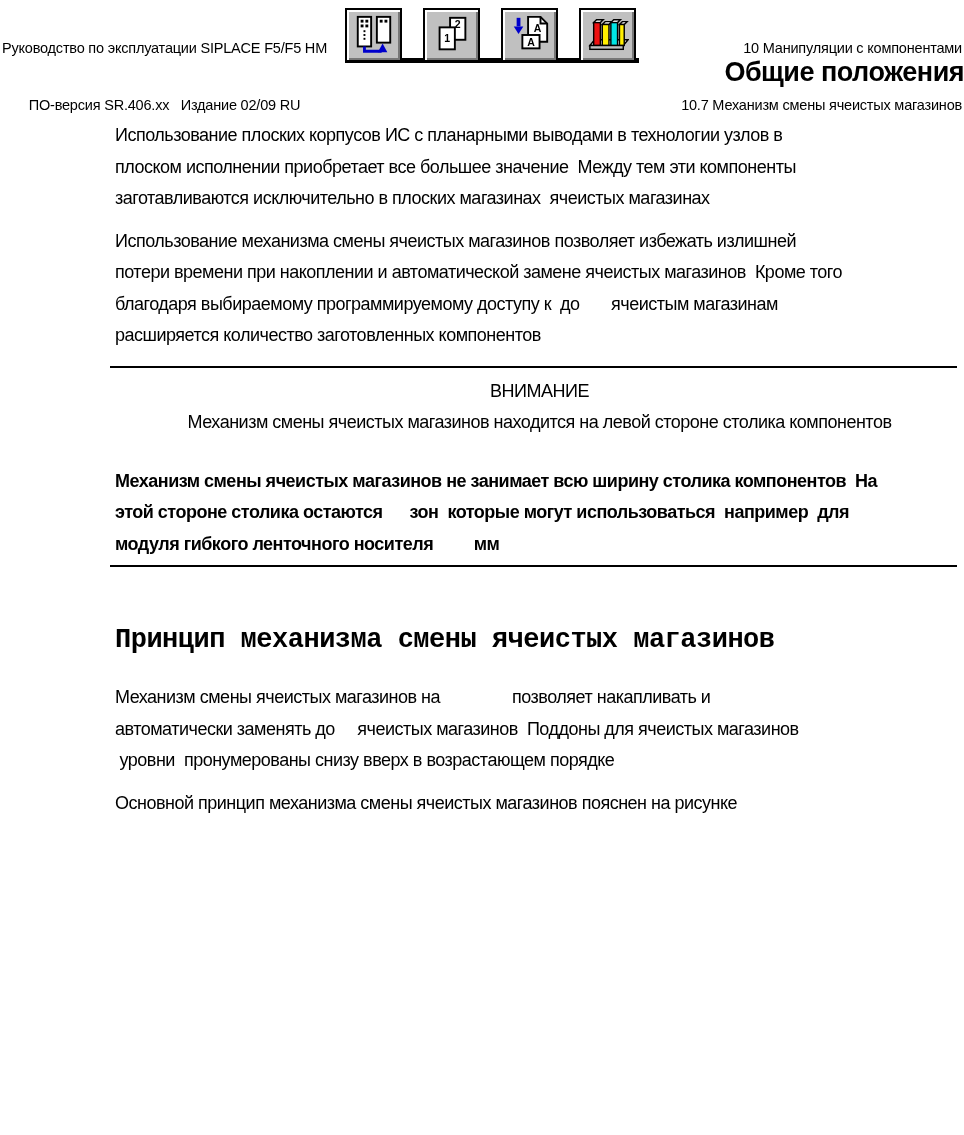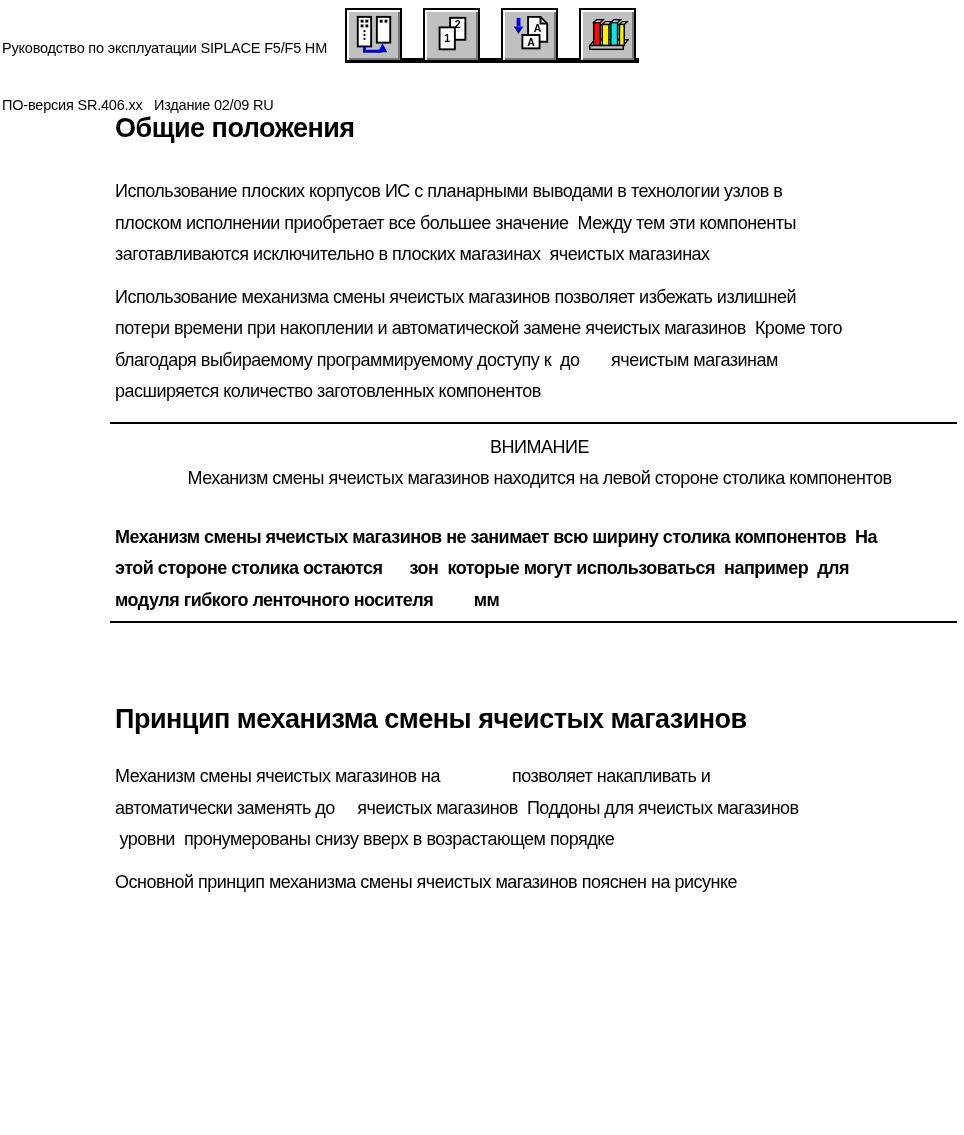--- a/index.html
+++ b/index.html
@@ -5,60 +5,64 @@
   * { box-sizing: border-box; }
   html,body { margin:0; padding:0; background:#888; }
   .page {
     position:relative; width:964px; height:1135px; margin:0 auto;
     background:#ffffff; overflow:hidden;
     font-family:"Liberation Sans", sans-serif; color:#000;
   }
   
   .hdr { position:absolute; top:1px; font-size:14.5px; line-height:19px;
          letter-spacing:-0.2px; white-space:pre; }
-  .hdr.left  { left:2px; text-align:left; }
+  .hdr.left  { left:2px; text-align:center; }
   .hdr.right { right:2px; text-align:right; }
   
   .toolbar-shadow { position:absolute; left:345px; top:58px; width:294px; height:5px;
                     background:#000; }
   .toolbar { position:absolute; left:345px; top:8px; display:flex; gap:21px; }
   .tb-btn {
     width:57px; height:54px; padding:0; background:#c0c0c0;
     border:2px solid #000;
     box-shadow: inset 2px 2px 0 #ffffff, inset -2px -2px 0 #777777;
     display:flex; align-items:center; justify-content:center; cursor:pointer;
   }
   .tb-btn svg { display:block; }
   
   .content { position:absolute; left:115px; top:0; width:849px; }
   .content p, .content .pre {
     margin:0 0 11px 0; font-size:18px; line-height:31.5px;
     letter-spacing:-0.5px; white-space:pre-wrap;
   }
   h1.sec { margin:0; font-size:27px; line-height:32px; font-weight:bold;
            letter-spacing:-0.5px; white-space:pre; }
-  #h1-general  { margin-top:112px; }
+  #h1-general  { margin-top:56px;text-align:right; }
   #p-gen-1 { margin-top:32px; }
   .rule { height:0; border-top:2px solid #000; width:847px; margin:14px 0 0 -5px; }
   #rule-top    { margin-top:14px; }
   #rule-bottom { margin-top:5px; }
   #notice-block  { margin-top:8px;  margin-bottom:0;text-align:center; }
   #notice-block2 { margin-top:27px; margin-bottom:0;font-weight:bold; }
-  #h1-principle { margin-top:80px; }
+  #h1-principle { margin-top:57px;font-family:Liberation Mono, monospace; }
   #p-pri-1 { margin-top:26px; }
   #p-last { margin-top:1px; margin-bottom:0; }
 </style>
 </head>
 <body>
 
 <div class="page">
 
   <div class="hdr left">
     <div>Руководство по эксплуатации SIPLACE F5/F5 HM</div>
     <div>ПО-версия SR.406.xx   Издание 02/09 RU</div>
+  </div>
+  <div class="hdr right">
+    <div>10 Манипуляции с компонентами</div>
+    <div>10.7 Механизм смены ячеистых магазинов</div>
   </div>
 
   <div class="toolbar-shadow"></div>
   <div class="toolbar">
 
     <button class="tb-btn">
       <span>
         <svg width="42" height="42" viewBox="0 0 44 44">
           <rect x="5" y="3" width="14" height="31" fill="#fff" stroke="#000" stroke-width="2"></rect>
           <rect x="25" y="3" width="14" height="27" fill="#fff" stroke="#000" stroke-width="2"></rect>

